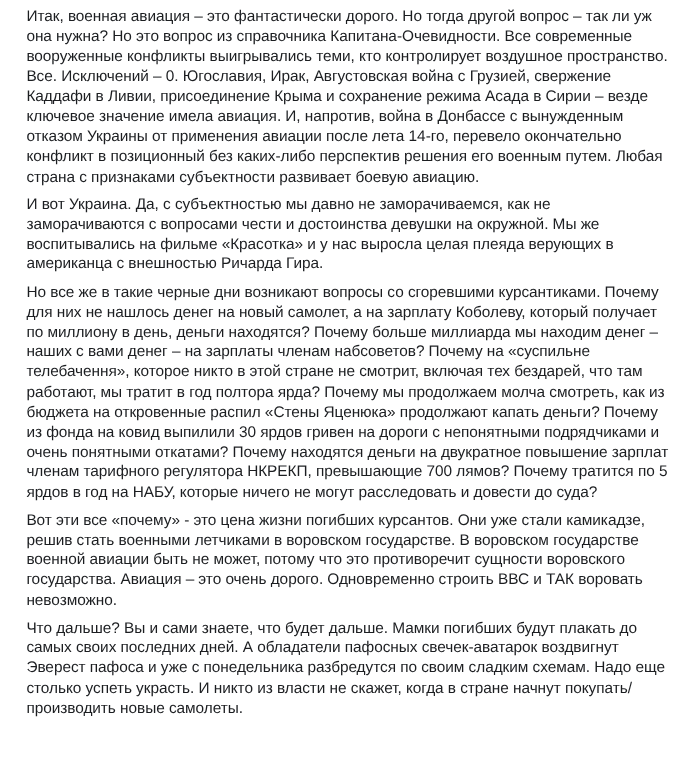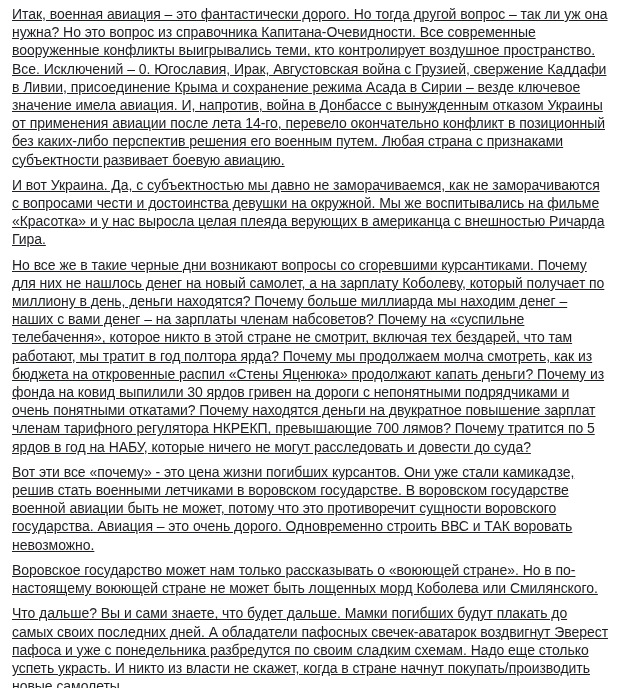--- a/index.html
+++ b/index.html
@@ -16,33 +16,31 @@
   .post-body {
     box-sizing: border-box;
     width: 618px;
     padding: 5px 8px 4px 8px;
     color: #1c1e21;
     font-size: 14px;
     line-height: 18.2px;
     letter-spacing: -0.05px;
   }
   .post-body p {
-    margin: 0 0 7px 4px;
+    margin: 0 0 7px 16px;
     padding: 0;
     white-space: normal;
     word-spacing: normal;
-    text-decoration: underline;
   }
   .post-body p:last-child {
     margin-bottom: 0;
   }
 </style>
 </head>
 <body>
 
 <main class="post-body">
   <p>Итак, военная авиация – это фантастически дорого. Но тогда другой вопрос – так ли уж она нужна? Но это вопрос из справочника Капитана-Очевидности. Все современные вооруженные конфликты выигрывались теми, кто контролирует воздушное пространство. Все. Исключений – 0. Югославия, Ирак, Августовская война с Грузией, свержение Каддафи в Ливии, присоединение Крыма и сохранение режима Асада в Сирии – везде ключевое значение имела авиация. И, напротив, война в Донбассе с вынужденным отказом Украины от применения авиации после лета 14-го, перевело окончательно конфликт в позиционный без каких-либо перспектив решения его военным путем. Любая страна с признаками субъектности развивает боевую авиацию.</p>
   <p>И вот Украина. Да, с субъектностью мы давно не заморачиваемся, как не заморачиваются с вопросами чести и достоинства девушки на окружной. Мы же воспитывались на фильме «Красотка» и у нас выросла целая плеяда верующих в американца с внешностью Ричарда Гира.</p>
   <p>Но все же в такие черные дни возникают вопросы со сгоревшими курсантиками. Почему для них не нашлось денег на новый самолет, а на зарплату Коболеву, который получает по миллиону в день, деньги находятся? Почему больше миллиарда мы находим денег – наших с вами денег – на зарплаты членам набсоветов? Почему на «суспильне телебачення», которое никто в этой стране не смотрит, включая тех бездарей, что там работают, мы тратит в год полтора ярда? Почему мы продолжаем молча смотреть, как из бюджета на откровенные распил «Стены Яценюка» продолжают капать деньги? Почему из фонда на ковид выпилили 30 ярдов гривен на дороги с непонятными подрядчиками и очень понятными откатами? Почему находятся деньги на двукратное повышение зарплат членам тарифного регулятора НКРЕКП, превышающие 700 лямов? Почему тратится по 5 ярдов в год на НАБУ, которые ничего не могут расследовать и довести до суда?</p>
   <p>Вот эти все «почему» - это цена жизни погибших курсантов. Они уже стали камикадзе, решив стать военными летчиками в воровском государстве. В воровском государстве военной авиации быть не может, потому что это противоречит сущности воровского государства. Авиация – это очень дорого. Одновременно строить ВВС и ТАК воровать невозможно.</p>
-  <p>Воровское государство может нам только рассказывать о «воюющей стране». Но в по-настоящему воюющей стране не может быть лощенных морд Коболева или Смилянского.</p>
   <p>Что дальше? Вы и сами знаете, что будет дальше. Мамки погибших будут плакать до самых своих последних дней. А обладатели пафосных свечек-аватарок воздвигнут Эверест пафоса и уже с понедельника разбредутся по своим сладким схемам. Надо еще столько успеть украсть. И никто из власти не скажет, когда в стране начнут покупать/производить новые самолеты.</p>
 </main>
 
 </body></html>

